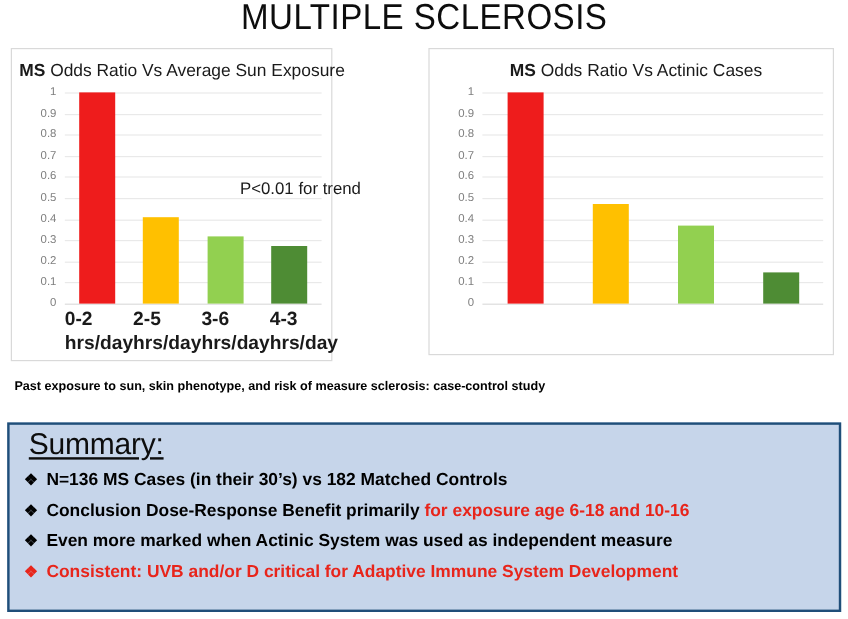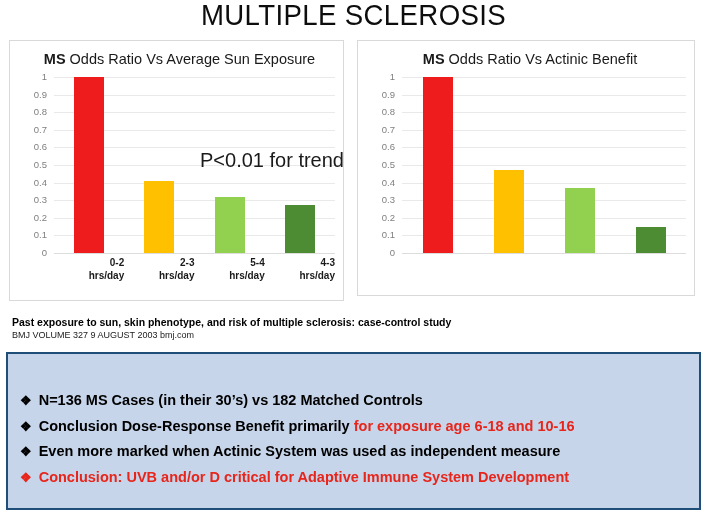--- a/index.html
+++ b/index.html
@@ -32,21 +32,21 @@
     white-space: nowrap;
   }
 
   
   .chart-panel {
     position: absolute;
     background: #ffffff;
     border: 1px solid #d9d9d9;
     box-sizing: border-box;
   }
-  #chart-panel-left  { left: 9px;   top: 40px; width: 335px; height: 261px; }
+  #chart-panel-left  { left: 9px;   top: 40px; width: 268px; height: 261px; }
   #chart-panel-right { left: 357px; top: 40px; width: 338px; height: 256px; }
 
   .chart-title {
     position: absolute;
     top: 10px;
     left: 0;
     width: 100%;
     text-align: center;
     font-size: 14.5px;
     color: #1a1a1a;
@@ -117,30 +117,30 @@
 
   .x-labels {
     position: absolute;
     left: 44px;
     right: 8px;
     top: 180px;
     display: flex;
   }
   .x-slot {
     flex: 1 1 0;
-    text-align: right;
-    font-size: 10px;
+    text-align: left;
+    font-size: 16px;
     font-weight: bold;
     color: #1a1a1a;
     line-height: 1.25;
   }
 
   .p-annotation {
     position: absolute;
-    font-size: 20px;
+    font-size: 14px;
     color: #1a1a1a;
     white-space: nowrap;
     text-align: right;
   }
   #p-annotation-left  { left: 190px; top: 108px; }
 
   
   #citation {
     position: absolute;
     left: 12px;
@@ -257,39 +257,39 @@
             <div class="bar" title="4-5 hrs/day: 0.27" style="height: 47.52px; background: rgb(78, 140, 52);"></div>
           </div>
         </div>
     </div>
     <div class="x-labels" id="x-labels-left">
         <div class="x-slot">
           <div>0-2</div>
           <div>hrs/day</div>
         </div>
         <div class="x-slot">
-          <div>2-3</div>
+          <div>2-5</div>
           <div>hrs/day</div>
         </div>
         <div class="x-slot">
-          <div>5-4</div>
+          <div>3-6</div>
           <div>hrs/day</div>
         </div>
         <div class="x-slot">
           <div>4-3</div>
           <div>hrs/day</div>
         </div>
       </div>
   </div>
   <div class="p-annotation" id="p-annotation-left">P&lt;0.01 for trend</div>
 </div>
 
 <div class="chart-panel" id="chart-panel-right">
   <div class="chart-title">
-    <span class="ms-bold">MS</span><span> Odds Ratio Vs Actinic Benefit</span>
+    <span class="ms-bold">MS</span><span> Odds Ratio Vs Actinic Cases</span>
   </div>
   <div class="plot-wrap">
     <div class="y-axis" id="y-axis-right">
         <div class="y-tick" style="top: 0px;">1</div>
         <div class="y-tick" style="top: 17.6px;">0.9</div>
         <div class="y-tick" style="top: 35.2px;">0.8</div>
         <div class="y-tick" style="top: 52.8px;">0.7</div>
         <div class="y-tick" style="top: 70.4px;">0.6</div>
         <div class="y-tick" style="top: 88px;">0.5</div>
         <div class="y-tick" style="top: 105.6px;">0.4</div>
@@ -323,36 +323,36 @@
           <div class="bar-slot">
             <div class="bar" title="Grade 6: 0.15" style="height: 26.4px; background: rgb(78, 140, 52);"></div>
           </div>
         </div>
     </div>
   </div>
 
 </div>
 
 <div id="citation">
-  <div id="citation-line1">Past exposure to sun, skin phenotype, and risk of multiple sclerosis: case-control study</div>
-  <div id="citation-line2">BMJ VOLUME 327 9 AUGUST 2003 bmj.com</div>
+  <div id="citation-line1">Past exposure to sun, skin phenotype, and risk of measure sclerosis: case-control study</div>
 </div>
 
 <div id="summary-box">
+  <div id="summary-heading">Summary:</div>
   <div id="summary-list">
       <div class="summary-item">
         <span class="bullet-glyph">❖</span>
         <span><span>N=136 MS Cases (in their 30’s) vs 182 Matched Controls</span></span>
       </div>
       <div class="summary-item">
         <span class="bullet-glyph">❖</span>
         <span><span>Conclusion Dose-Response Benefit primarily </span><span class="txt-red">for exposure age 6-18 and 10-16</span></span>
       </div>
       <div class="summary-item">
         <span class="bullet-glyph">❖</span>
         <span><span>Even more marked when Actinic System was used as independent measure</span></span>
       </div>
       <div class="summary-item is-red">
         <span class="bullet-glyph">❖</span>
-        <span><span>Conclusion: UVB and/or D critical for Adaptive Immune System Development</span></span>
+        <span><span>Consistent: UVB and/or D critical for Adaptive Immune System Development</span></span>
       </div>
     </div>
 </div>
 
 </body></html>

